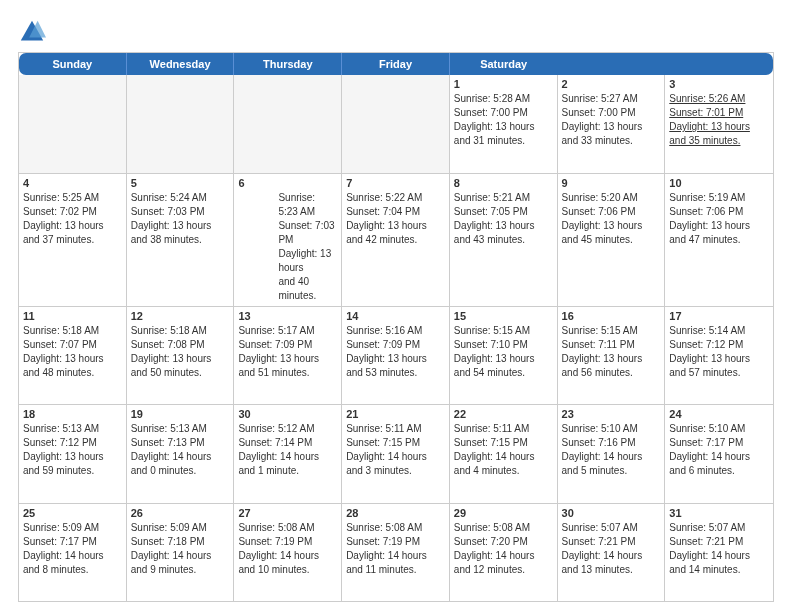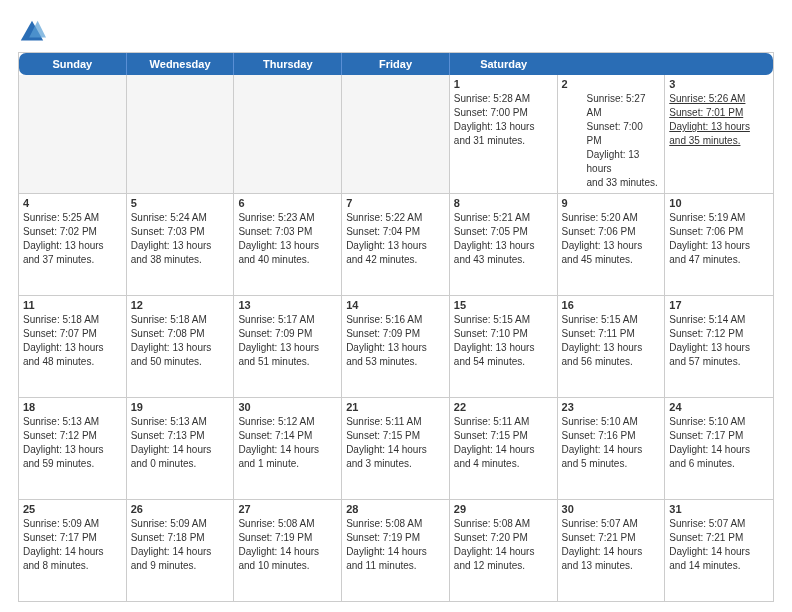--- a/index.html
+++ b/index.html
@@ -156,21 +156,21 @@
           <div class="cal-cell empty"></div>
           <div class="cal-cell">
             <span class="day-num">1</span>
             <div class="cell-info" style="white-space: pre-line;">Sunrise: 5:28 AM
 Sunset: 7:00 PM
 Daylight: 13 hours
 and 31 minutes.</div>
           </div>
           <div class="cal-cell">
             <span class="day-num">2</span>
-            <div class="cell-info" style="white-space: pre-line; margin-left: 25px;">Sunrise: 5:27 AM
+            <div class="cell-info" style="white-space: pre-line;">Sunrise: 5:27 AM
 Sunset: 7:00 PM
 Daylight: 13 hours
 and 33 minutes.</div>
           </div>
           <div class="cal-cell">
             <span class="day-num">3</span>
             <div class="cell-info" style="white-space: pre-line; text-decoration: underline;">Sunrise: 5:26 AM
 Sunset: 7:01 PM
 Daylight: 13 hours
 and 35 minutes.</div>
@@ -186,21 +186,21 @@
           </div>
           <div class="cal-cell">
             <span class="day-num">5</span>
             <div class="cell-info" style="white-space: pre-line;">Sunrise: 5:24 AM
 Sunset: 7:03 PM
 Daylight: 13 hours
 and 38 minutes.</div>
           </div>
           <div class="cal-cell">
             <span class="day-num">6</span>
-            <div class="cell-info" style="white-space: pre-line;">Sunrise: 5:23 AM
+            <div class="cell-info" style="white-space: pre-line; margin-left: 40px;">Sunrise: 5:23 AM
 Sunset: 7:03 PM
 Daylight: 13 hours
 and 40 minutes.</div>
           </div>
           <div class="cal-cell">
             <span class="day-num">7</span>
             <div class="cell-info" style="white-space: pre-line;">Sunrise: 5:22 AM
 Sunset: 7:04 PM
 Daylight: 13 hours
 and 42 minutes.</div>

